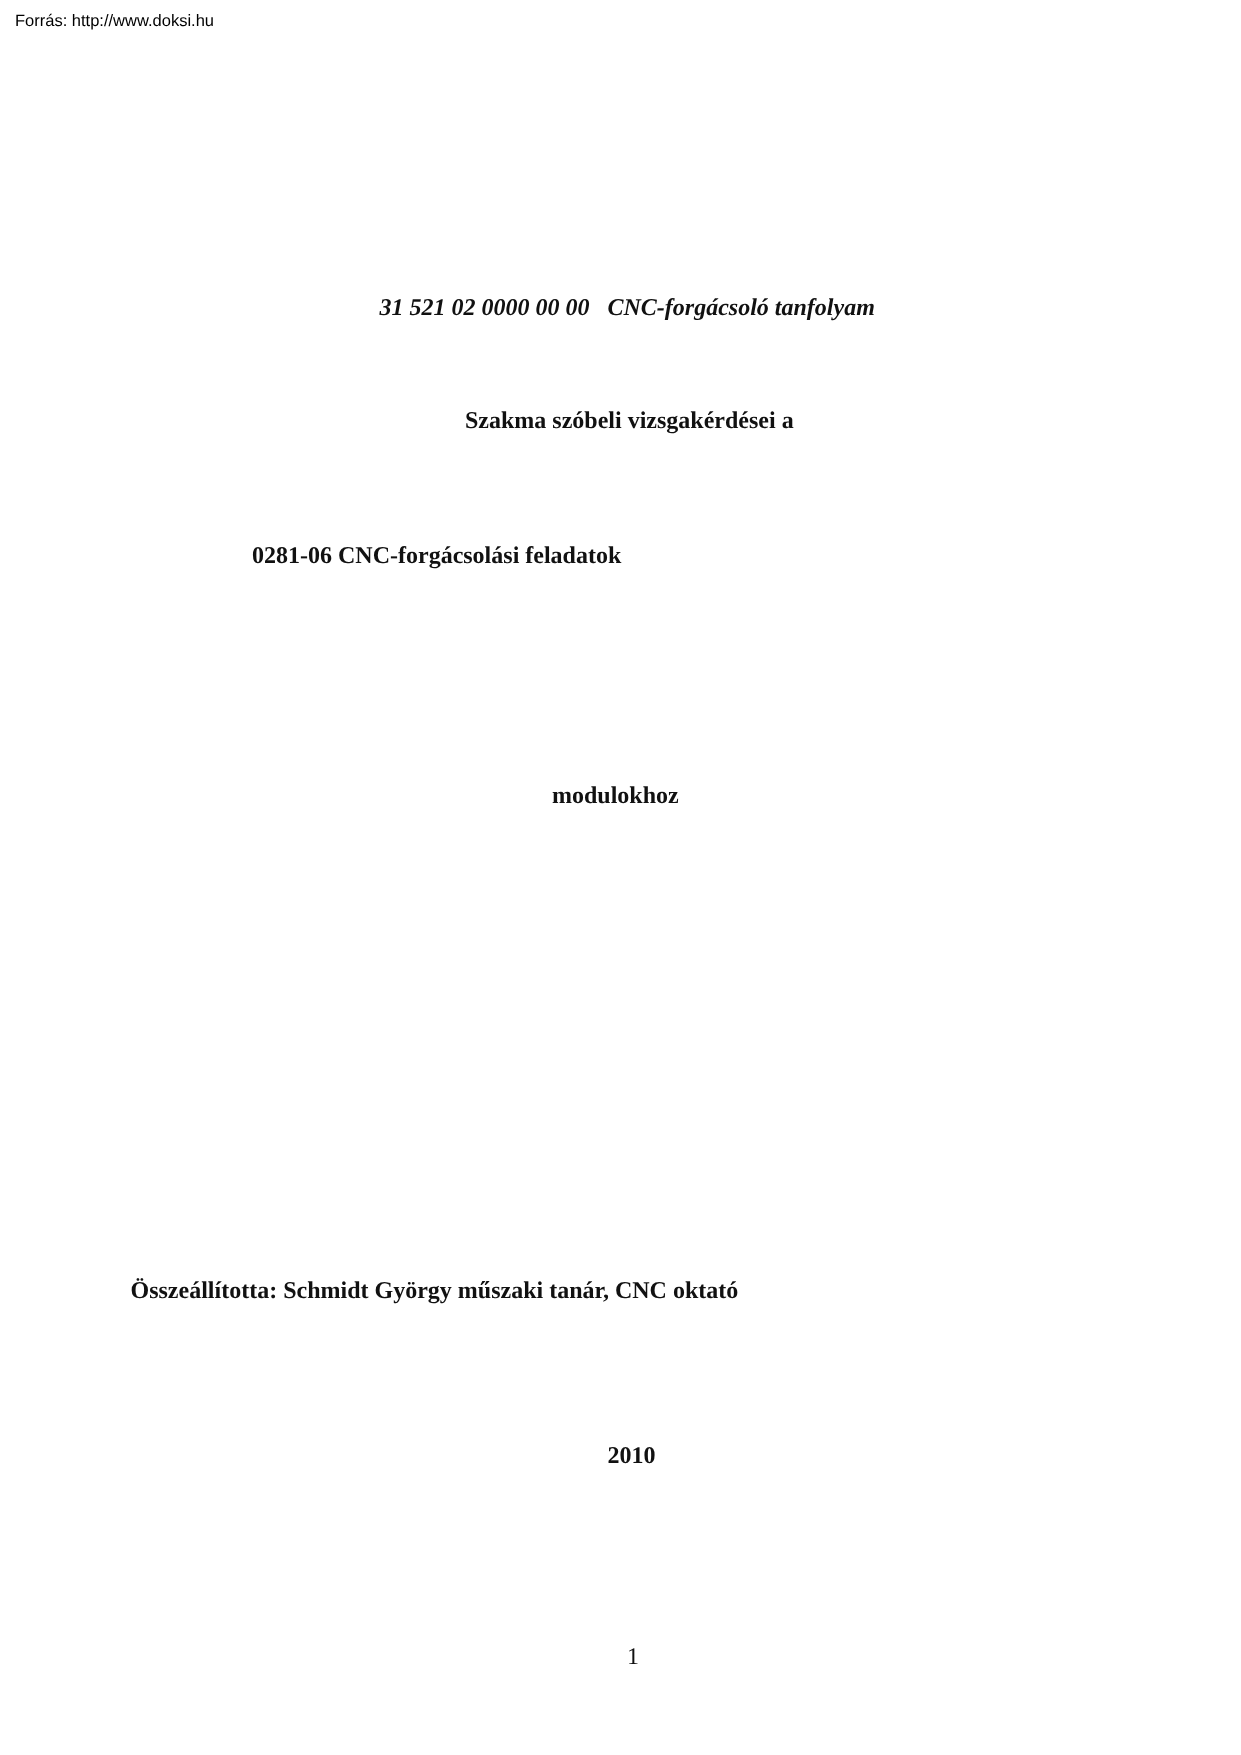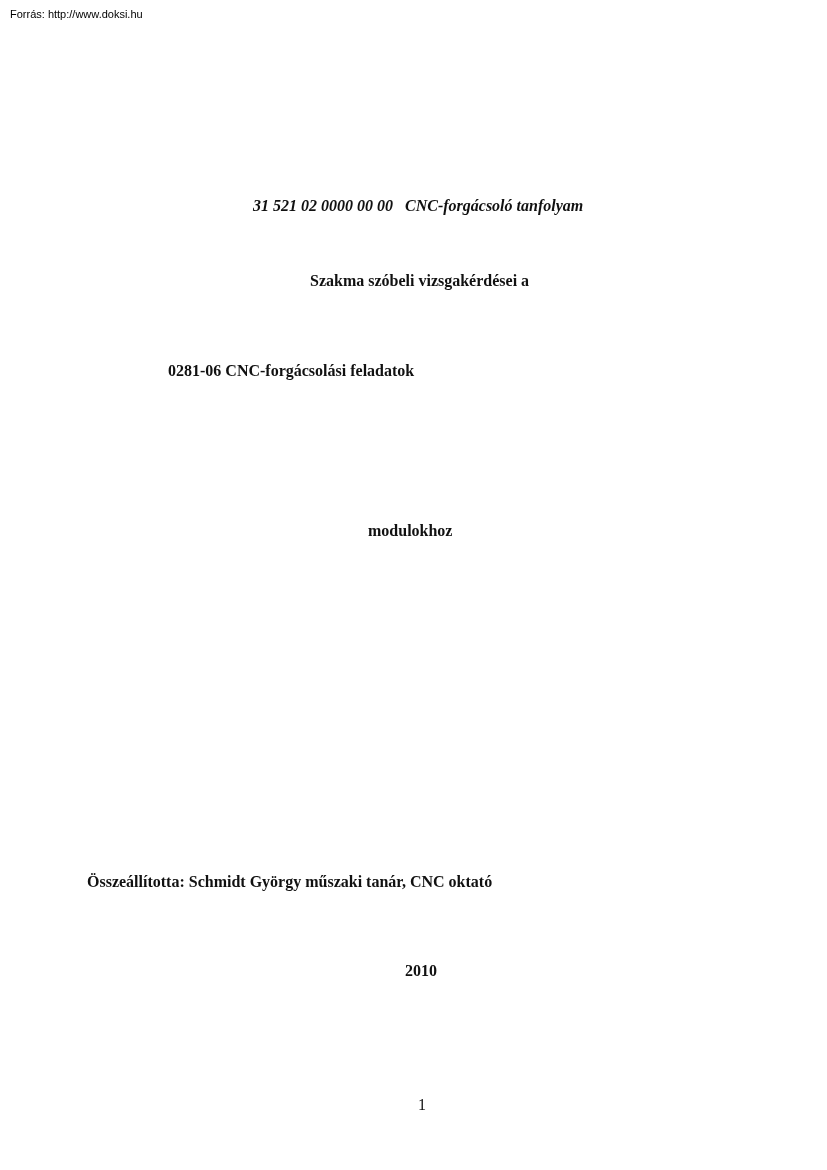--- a/index.html
+++ b/index.html
@@ -31,21 +31,21 @@
     font-size: 11px;
     font-weight: normal;
     color: #000000;
     white-space: pre;
   }
   .doc-title      { left: 253px; top: 197px; font-style: italic; }
   .doc-subtitle   { left: 296px; top: 272px; margin-left: 14px; }
   .module-1       { left: 148px; top: 362px; margin-left: 20px; }
   .module-2       { left: 148px; top: 389px; }
   .modules-suffix { left: 344px; top: 522px; margin-left: 24px; }
-  .author-line    { left:  87px; top: 873px; }
+  .author-line    { left:  87px; top: 852px; }
   .institution    { left: 155px; top: 925px; }
   .year           { left: 405px; top: 962px; text-align: center; }
   .page-number {
     position: absolute;
     left: 418px;
     top: 1096px;
     font-weight: normal;
     font-size: 16px;
     white-space: pre;
   }

